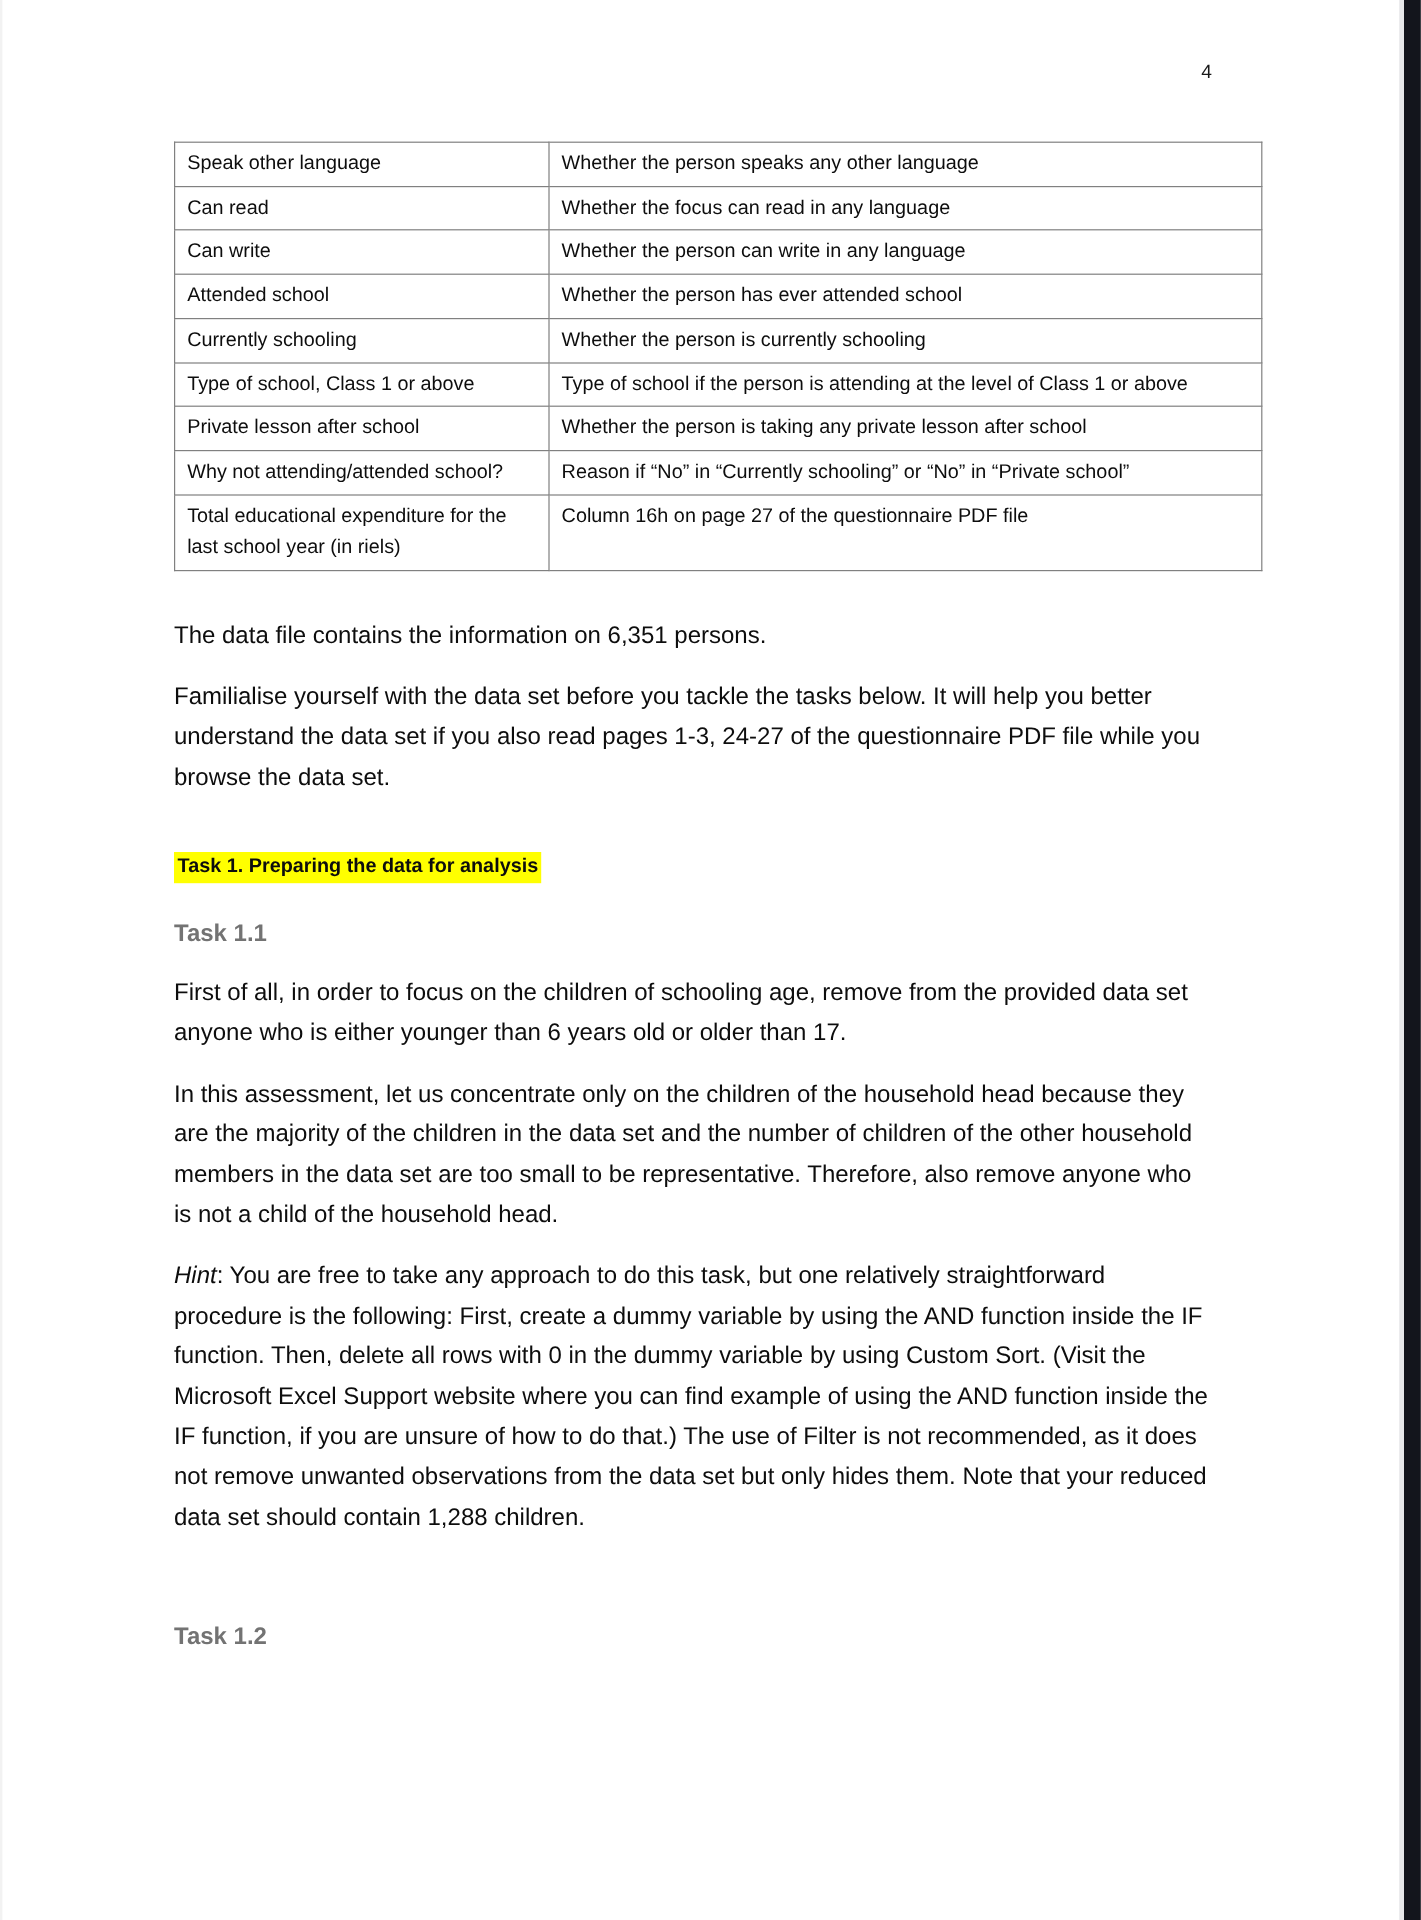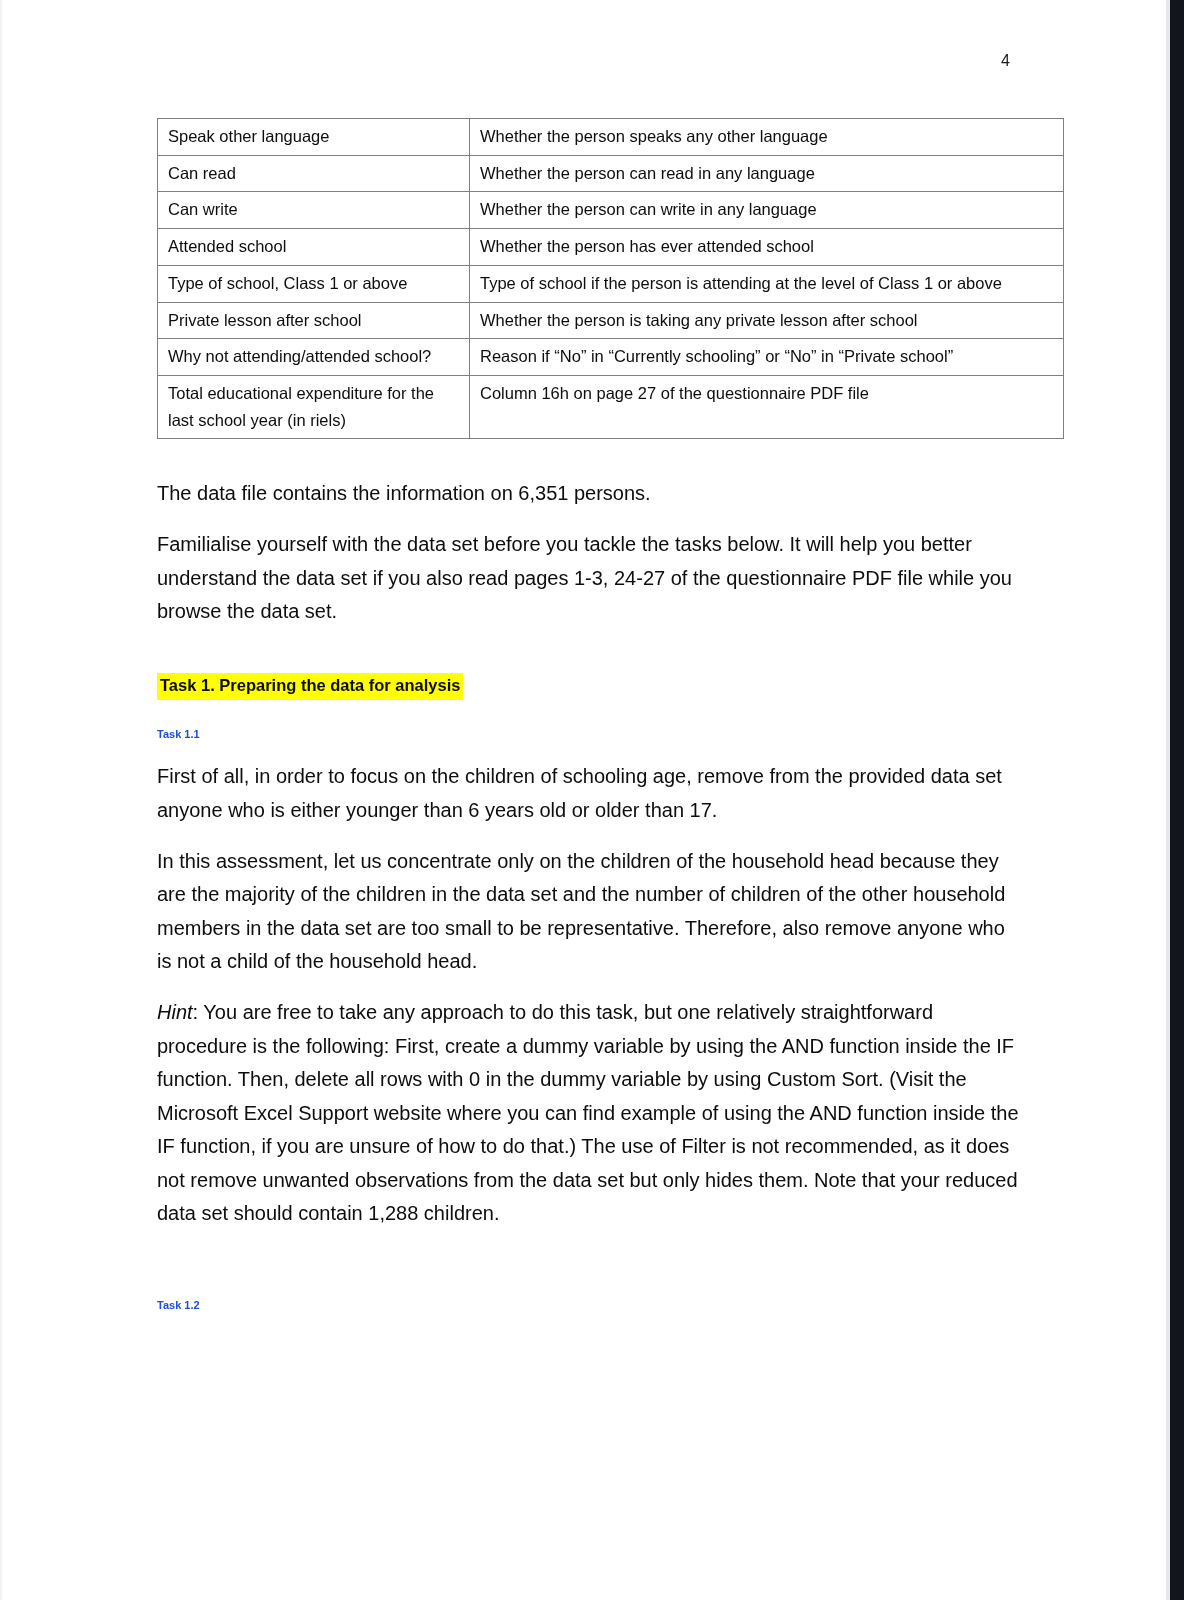--- a/index.html
+++ b/index.html
@@ -60,21 +60,21 @@
     right: 160px;
     top: 52px;
     font-size: 16px;
     color: #1a1a1a;
     letter-spacing: 0;
   }
 
   
   #content {
     position: absolute;
-    left: 157px;
+    left: 145px;
     top: 118px;
     width: 868px;
   }
 
   
   table.var-table {
     border-collapse: collapse;
     width: 868px;
     table-layout: fixed;
   }
@@ -114,23 +114,23 @@
     background: #ffff00;
     font-size: 16.5px;
     font-weight: bold;
     color: #0d0d0d;
     line-height: 1.45;
     padding: 1px 3px 2px 3px;
   }
 
   
   h3.task-sub {
-    font-size: 11px;
+    font-size: 20px;
     font-weight: bold;
-    color: #1d4ed8;
+    color: #737373;
     margin: 0;
     line-height: 1.6;
   }
 
   .ital { font-style: italic; }
 </style>
 </head>
 <body>
 
 <div id="page-sheet">
@@ -142,29 +142,33 @@
   <div id="content">
 
     <table class="var-table">
       <tbody>
         <tr>
           <td class="col-name">Speak other language</td>
           <td class="col-desc">Whether the person speaks any other language</td>
         </tr>
         <tr>
           <td class="col-name">Can read</td>
-          <td class="col-desc">Whether the person can read in any language</td>
+          <td class="col-desc">Whether the focus can read in any language</td>
         </tr>
         <tr>
           <td class="col-name">Can write</td>
           <td class="col-desc">Whether the person can write in any language</td>
         </tr>
         <tr>
           <td class="col-name">Attended school</td>
           <td class="col-desc">Whether the person has ever attended school</td>
+        </tr>
+        <tr>
+          <td class="col-name">Currently schooling</td>
+          <td class="col-desc">Whether the person is currently schooling</td>
         </tr>
         <tr>
           <td class="col-name">Type of school, Class 1 or above</td>
           <td class="col-desc">Type of school if the person is attending at the level of Class 1 or above</td>
         </tr>
         <tr>
           <td class="col-name">Private lesson after school</td>
           <td class="col-desc">Whether the person is taking any private lesson after school</td>
         </tr>
         <tr>

